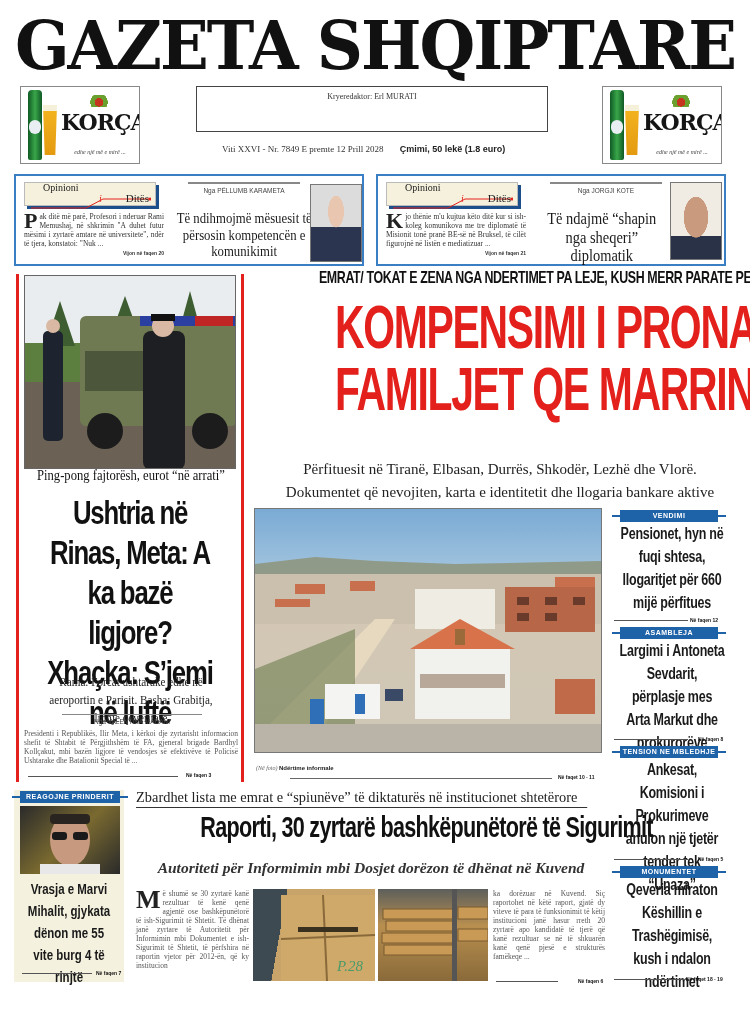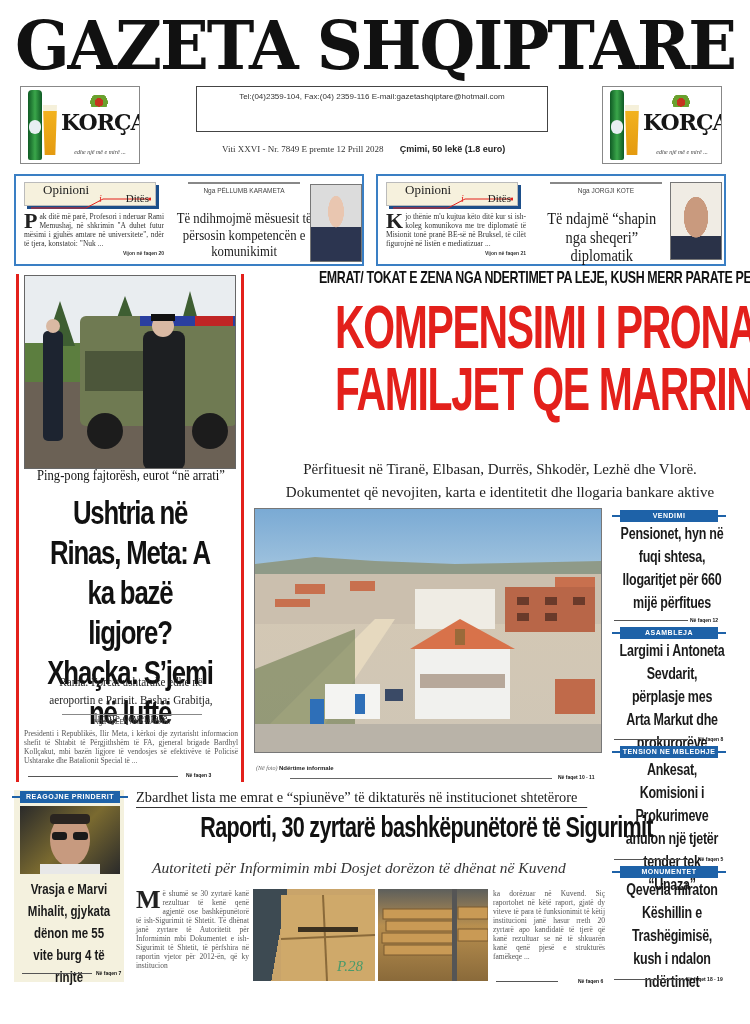--- a/index.html
+++ b/index.html
@@ -31,21 +31,21 @@
   .staff { left: 196px; top: 86px; width: 352px; height: 46px; border: 1px solid #444;
     text-align: center; font-size: 8px; line-height: 13px; padding-top: 3px; color: #333; }
   .staff .contact { font-family: "Liberation Sans", sans-serif; font-size: 8px; }
   .issue { left: 222px; top: 144px; font-size: 9px; color: #333; white-space: nowrap; }
   .issue .price { font-family: "Liberation Sans", sans-serif; font-weight: bold; margin-left: 14px; color: #222; }
 
   
   .op-box { height: 92px; border: 2px solid #3a7fc4; background: #fff; }
   .op-tag { position: absolute; left: 8px; top: 6px; width: 132px; height: 24px;
     background: #f6f1dd; border: 1px solid #bbb; box-shadow: 3px 3px 0 #1d4f8a; }
-  .op-tag .l1 { position: absolute; left: 18px; top: -1px; font-size: 13px; color: #222; text-align: right; }
+  .op-tag .l1 { position: absolute; left: 18px; top: -1px; font-size: 10px; color: #222; text-align: right; }
   .op-tag .l2 { position: absolute; right: 6px; top: 9px; font-size: 11px; color: #222; }
   .op-tag .line { position: absolute; left: 6px; top: 12px; width: 120px; height: 14px; }
   .op-body { position: absolute; left: 8px; top: 36px; width: 140px; font-size: 7.5px; line-height: 9px; text-align: justify; color: #333; }
   .op-body .drop { float: left; font-size: 22px; line-height: 18px; font-weight: bold; margin-right: 2px; color: #222; }
   .op-cont { position: absolute; right: 0; bottom: -10px; font-family: "Liberation Sans", sans-serif; font-size: 5px; font-weight: bold; }
   .op-author { position: absolute; font-family: "Liberation Sans", sans-serif; font-size: 6.5px; color: #444; text-align: center; border-top: 2px solid #888; padding-top: 3px; }
   .op-title { position: absolute; font-family: "Liberation Serif", serif; text-align: center; color: #1a1a1a; line-height: 1.1; transform: scaleX(0.85); transform-origin: left top; }
   .op-photo { position: absolute; border: 1px solid #777; overflow: hidden; }
 
   
@@ -90,21 +90,21 @@
   .prind-label { left: 20px; top: 791px; width: 100px; }
   .prind-photo { left: 20px; top: 806px; width: 100px; height: 68px; overflow: hidden;
     background: radial-gradient(circle at 50% 60%, #c89b80 0 22%, transparent 23%), linear-gradient(135deg,#2a2a2a,#7a6a30 50%,#2a2a2a); }
   .prind-head { left: 14px; top: 878px; width: 110px; text-align: center; font-family: "Liberation Sans", sans-serif; font-weight: bold;
     font-size: 14px; line-height: 22px; transform: scaleX(0.82); transform-origin: center top; color: #1a1a1a; }
 
   
   .bm-kicker { left: 136px; top: 789px; width: 470px; font-size: 15px; white-space: nowrap; color: #222; transform: scaleX(0.96); transform-origin: left top; border-bottom: 1px solid #333; padding-bottom: 1px; }
   .bm-head { left: 134px; top: 810px; width: 474px; text-align: center; font-family: "Liberation Sans", sans-serif; font-weight: bold;
     font-size: 30px; letter-spacing: -1px; white-space: nowrap; transform: scaleX(0.72); transform-origin: center top; color: #111; }
-  .bm-sub { left: 152px; top: 859px; width: 474px; text-align: left; font-size: 15.5px; font-style: italic; white-space: nowrap; color: #333; }
+  .bm-sub { left: 134px; top: 859px; width: 474px; text-align: center; font-size: 15.5px; font-style: italic; white-space: nowrap; color: #333; font-weight: bold; }
   .bm-body { font-size: 7.5px; line-height: 9px; text-align: justify; color: #555; }
   .bm-body .drop { float: left; font-size: 26px; line-height: 21px; font-weight: bold; margin-right: 2px; color: #222; }
   .dossier-photo { left: 253px; top: 889px; width: 122px; height: 92px; overflow: hidden; background: linear-gradient(100deg,#3d4a52 0 25%, #c9a46a 25% 100%); }
   .archive-photo { left: 378px; top: 889px; width: 110px; height: 92px; overflow: hidden; background: linear-gradient(#5d5f5c, #b88f4f 40%, #8a6a3a); }
 </style>
 </head>
 <body>
 
 <div class="abs masthead">GAZETA SHQIPTARE</div>
 
@@ -118,39 +118,39 @@
 
 <div class="abs ad" style="left:602px;top:86px;">
   <div class="bottle"></div>
   <div class="glass"></div>
   <div class="crest"></div>
   <div class="brand">KORÇA</div>
   <div class="tag">edhe një më e mirë ...</div>
 </div>
 
 <div class="abs staff">
-  <div class="contact">Tel:(04)2359-104, Fax:(04) 2359-116  E-mail:gazetashqiptare@hotmail.com</div>
+  <div>Kryeredaktor: Erl MURATI</div>
 </div>
 <div class="abs issue">
   <span>Viti XXVI - Nr. 7849  E premte 12 Prill 2028</span>
   <span class="price">Çmimi, 50 lekë (1.8 euro)</span>
 </div>
 
 <div class="abs op-box" style="left:14px;top:174px;width:350px;">
   <div class="op-tag">
     <svg class="line" viewBox="0 0 120 14">
       <polyline points="0,13 55,13 72,4 120,4" fill="none" stroke="#e3201b" stroke-width="1"></polyline>
       <circle cx="119" cy="4" r="1.6" fill="#e3201b"></circle>
     </svg>
     <span class="l1">Opinioni</span>
     <span class="abs" style="left:74px;top:10px;font-size:10px;font-style:italic;color:#e3201b;">i</span>
     <span class="l2">Ditës</span>
   </div>
   <div class="op-body">
-    <span class="drop">P</span><span>ak ditë më parë, Profesori i nderuar Rami Memushaj, në shkrimin "A duhet futur mësimi i gjuhës amtare në universitete", ndër të tjera, konstatoi: "Nuk ...</span>
+    <span class="drop">P</span><span>ak ditë më parë, Profesori i nderuar Rami Memushaj, në shkrimin "A duhet futur mësimi i zyrtarë amtare në universitete", ndër të tjera, konstatoi: "Nuk ...</span>
     <div class="op-cont">Vijon në faqen 20</div>
   </div>
   <div class="op-author" style="left:172px;top:6px;width:112px;">Nga  PËLLUMB KARAMETA</div>
   <div class="op-title" style="left:158px;top:34px;width:165px;font-size:15px;">Të ndihmojmë mësuesit të përsosin kompetencën e komunikimit</div>
   <div class="op-photo" style="left:294px;top:8px;width:52px;height:78px;background:radial-gradient(ellipse at 50% 35%,#e9c6b0 0 22%,transparent 23%),linear-gradient(#dcdcdc 0 55%,#2c3550 55%);"></div>
 </div>
 
 <div class="abs op-box" style="left:376px;top:174px;width:350px;">
   <div class="op-tag">
     <svg class="line" viewBox="0 0 120 14">

